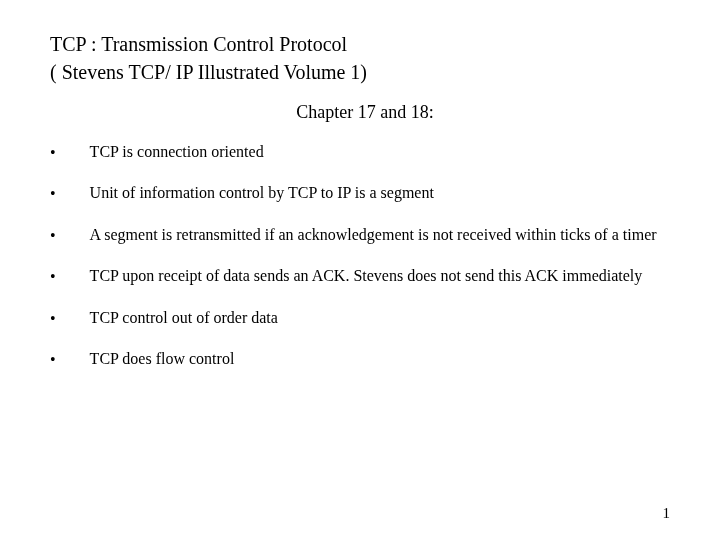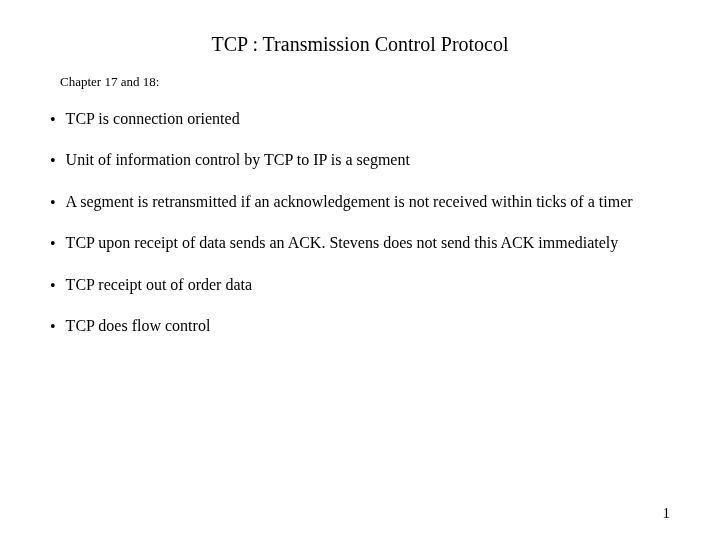--- a/index.html
+++ b/index.html
@@ -19,34 +19,35 @@
     }
 
     .page {
       width: 720px;
       height: 540px;
       padding: 30px 50px 30px 50px;
       position: relative;
     }
 
     .title-section {
-      text-align: center;
+      text-align: left;
       margin-bottom: 16px;
     }
 
     .title {
       font-size: 20px;
       font-weight: normal;
       line-height: 1.4;
     }
 
     .chapter {
-      font-size: 13px;
+      font-size: 18px;
       margin-left: 10px;
       margin-bottom: 18px;
+      text-align: center;
     }
 
     .bullet-list {
       list-style: none;
       padding: 0;
       margin: 0;
     }
 
     .bullet-item {
       display: flex;
@@ -57,37 +58,39 @@
     }
 
     .bullet-symbol {
       margin-right: 10px;
       margin-top: 1px;
       flex-shrink: 0;
     }
 
     .bullet-text {
       flex: 1;
+      margin-left: 24px;
     }
 
     .page-number {
       position: absolute;
       bottom: 18px;
       right: 50px;
       font-size: 15px;
     }
   </style>
 </head>
 <body>
 
 <div class="page">
 
   <div class="title-section">
     <div class="title">
       <div>TCP : Transmission Control Protocol</div>
+      <div>( Stevens TCP/ IP Illustrated Volume 1)</div>
     </div>
   </div>
 
   <div class="chapter">Chapter 17 and 18:</div>
 
   <ul class="bullet-list">
     <li class="bullet-item">
       <span class="bullet-symbol">•</span>
       <span class="bullet-text">TCP is connection oriented</span>
     </li>
@@ -98,21 +101,21 @@
     <li class="bullet-item">
       <span class="bullet-symbol">•</span>
       <span class="bullet-text">A segment is retransmitted if an acknowledgement is not received within ticks of a timer</span>
     </li>
     <li class="bullet-item">
       <span class="bullet-symbol">•</span>
       <span class="bullet-text">TCP upon receipt of data sends an ACK. Stevens does not send this ACK immediately</span>
     </li>
     <li class="bullet-item">
       <span class="bullet-symbol">•</span>
-      <span class="bullet-text">TCP receipt out of order data</span>
+      <span class="bullet-text">TCP control out of order data</span>
     </li>
     <li class="bullet-item">
       <span class="bullet-symbol">•</span>
       <span class="bullet-text">TCP does flow control</span>
     </li>
   </ul>
 
   <div class="page-number">1</div>
 
 </div>

